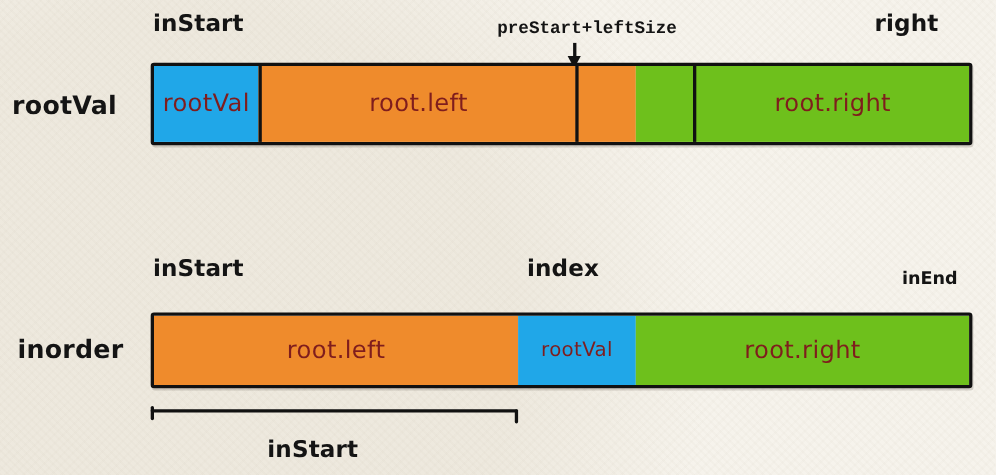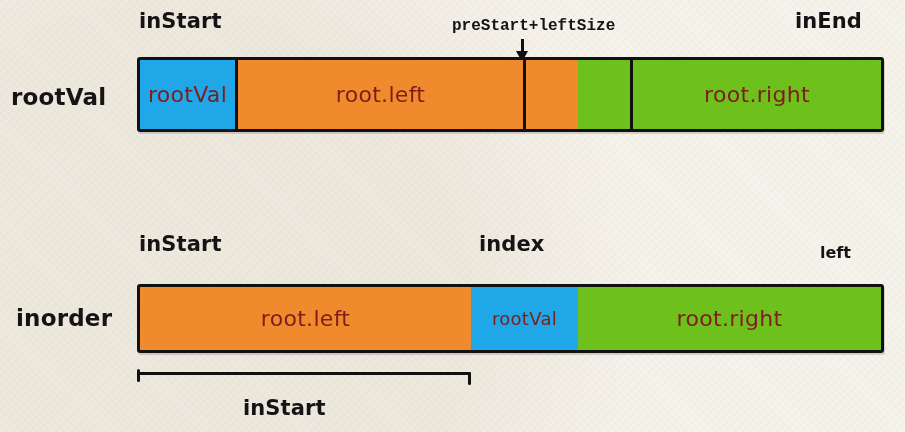--- a/index.html
+++ b/index.html
@@ -107,37 +107,37 @@
 
 <div class="paper-grain"></div>
 
 <div class="abs caption" style="left:139px; top:9px;">inStart</div>
 
 <div class="abs caption-small" style="left:452px; top:17px;font-family:Liberation Mono, monospace;">preStart+leftSize</div>
 
 <div class="arrow-shaft abs" style="left:521px; top:39px; height:14px;"></div>
 <div class="arrow-head abs" style="left:516px; top:51px;"></div>
 
-<div class="abs caption" style="left:795px; top:9px;">inEnd</div>
+<div class="abs caption" style="left:795px; top:9px;">right</div>
 
 <div class="abs row-label" style="left:11px; top:84px;">rootVal</div>
 
 <div class="bar" style="left:137px; top:57px; width:747px; height:75px;">
   <div class="seg" style="width:95px; background:#20a7e8;">rootVal</div>
   <div class="seg divider-left" style="width:288px; background:#ef8b2c;">root.left</div>
   <div class="seg divider-left" style="width:55px; background:#ef8b2c;"></div>
   <div class="seg" style="width:52px; background:#6ec01c;"></div>
   <div class="seg divider-left" style="flex:1; background:#6ec01c;">root.right</div>
 </div>
 
 <div class="abs caption" style="left:139px; top:232px;">inStart</div>
 
 <div class="abs caption" style="left:479px; top:232px;">index</div>
 
-<div class="abs caption-small" style="left:820px; top:243px;">left</div>
+<div class="abs caption-small" style="left:820px; top:243px;">inEnd</div>
 
 <div class="abs row-label" style="left:16px; top:305px;">inorder</div>
 
 <div class="bar" style="left:137px; top:284px; width:747px; height:69px;">
   <div class="seg" style="width:331px; background:#ef8b2c;">root.left</div>
   <div class="seg small-text" style="width:107px; background:#20a7e8;">rootVal</div>
   <div class="seg" style="flex:1; background:#6ec01c;">root.right</div>
 </div>
 
 <div class="bracket-tick abs" style="left:137px; top:369px; height:13px;"></div>

